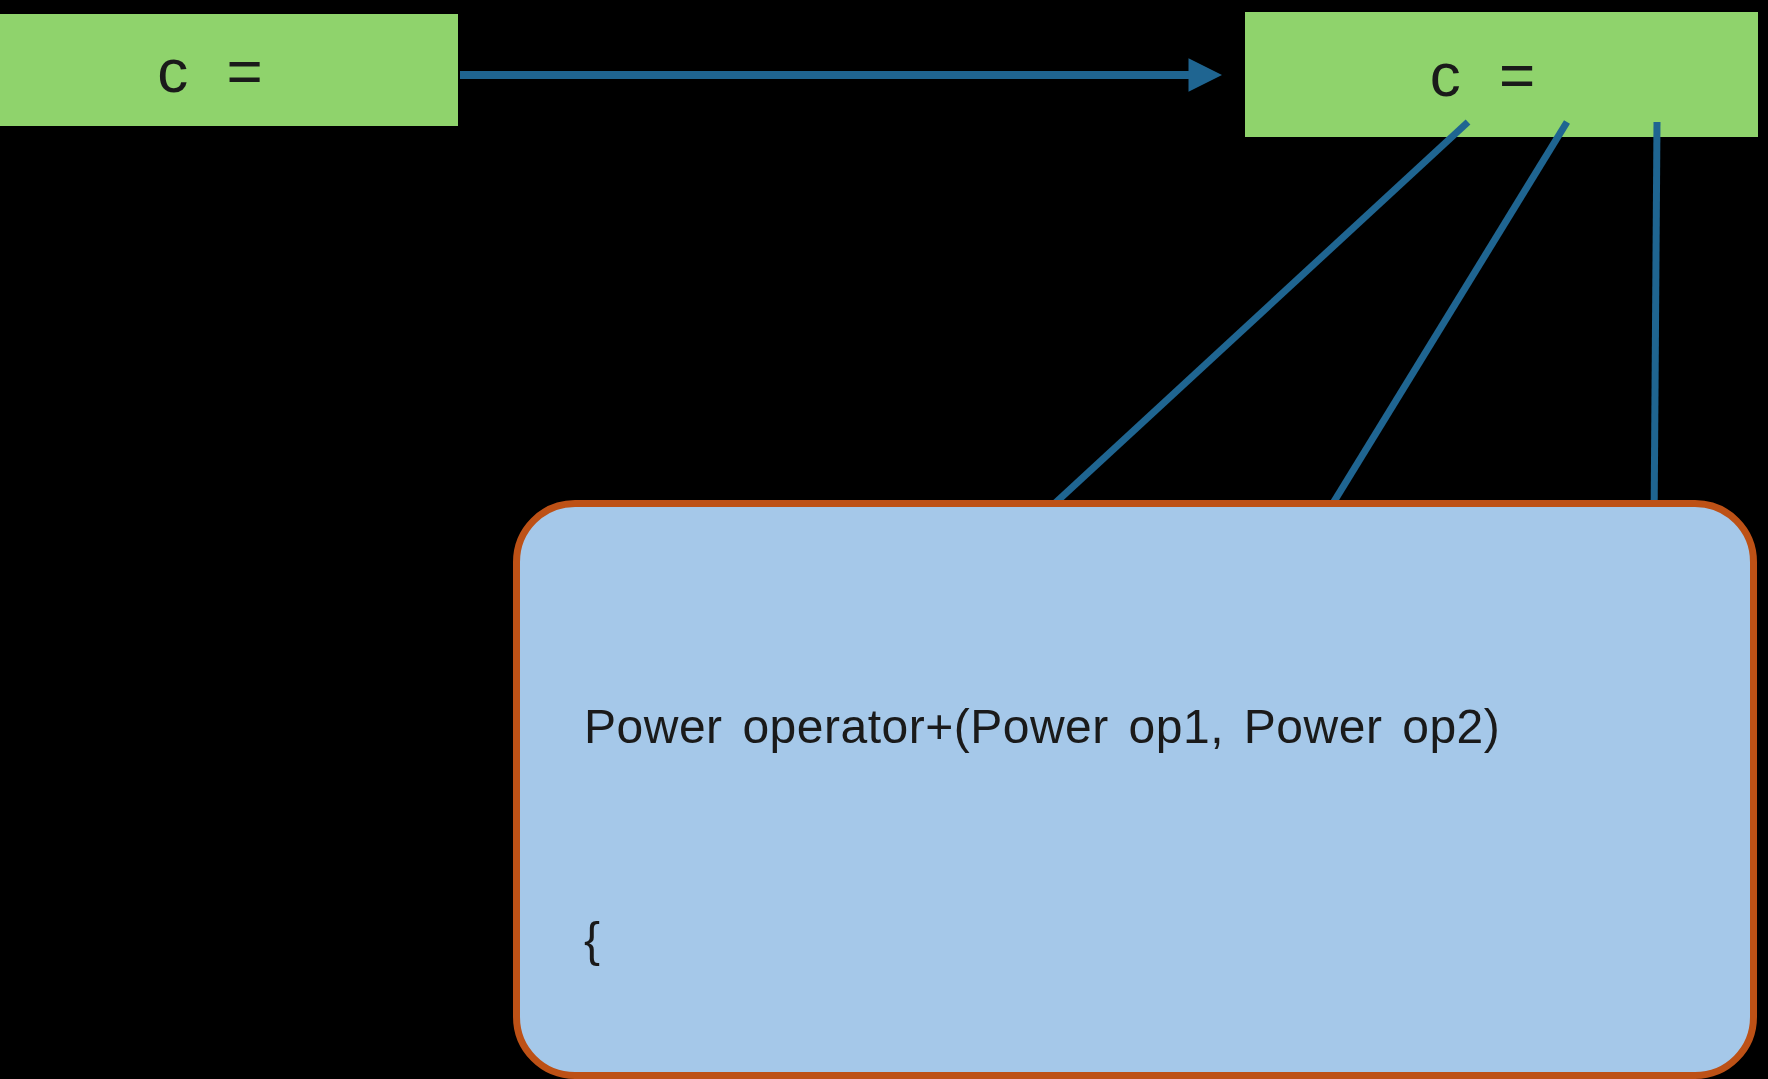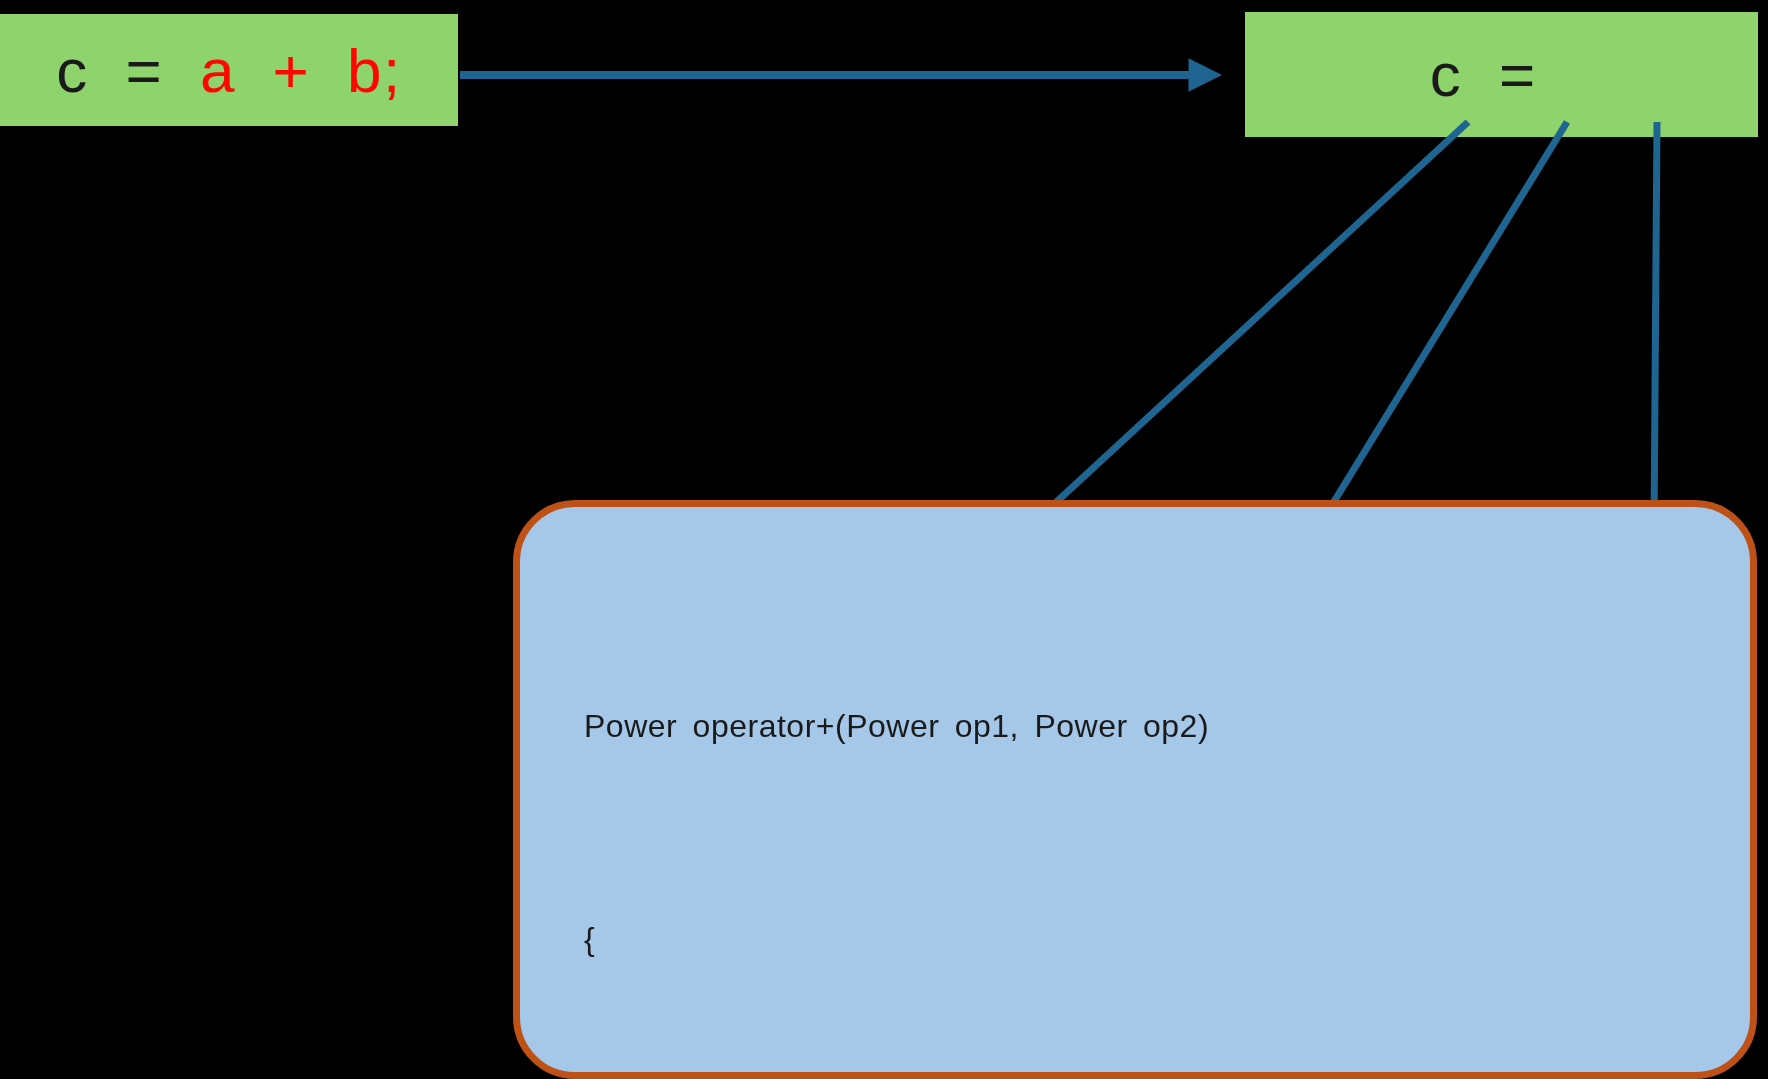--- a/index.html
+++ b/index.html
@@ -45,34 +45,34 @@
   }
   .code-box {
     position: absolute;
     left: 513px; top: 500px;
     width: 1244px; height: 579px;
     background: var(--code-fill);
     border: 7px solid var(--code-border);
     border-radius: 62px;
     padding: 42px 24px 0 64px;
     color: var(--ink);
-    font-size: 32px;
+    font-size: 48px;
     line-height: 71px;
     letter-spacing: 0.5px;
     word-spacing: 6px;
     white-space: pre;
   }
 </style>
 </head>
 <body>
 
 <div class="canvas">
 
   <div class="stmt-box box-left">
-    <span class="lhs">c = </span><span class="rhs">a + b;</span>
+    <span class="lhs">c = </span>
   </div>
 
   <div class="stmt-box box-right">
     <span class="lhs">c = </span>
   </div>
 
   <svg class="arrow-layer" viewBox="0 0 1768 1079" xmlns="http://www.w3.org/2000/svg">
     <defs>
       <marker id="head" viewBox="0 0 10 10" refX="7" refY="5" markerWidth="4.2" markerHeight="4.2" orient="auto">
         <path d="M0,0 L10,5 L0,10 Z" style="fill: var(--arrow);"></path>

